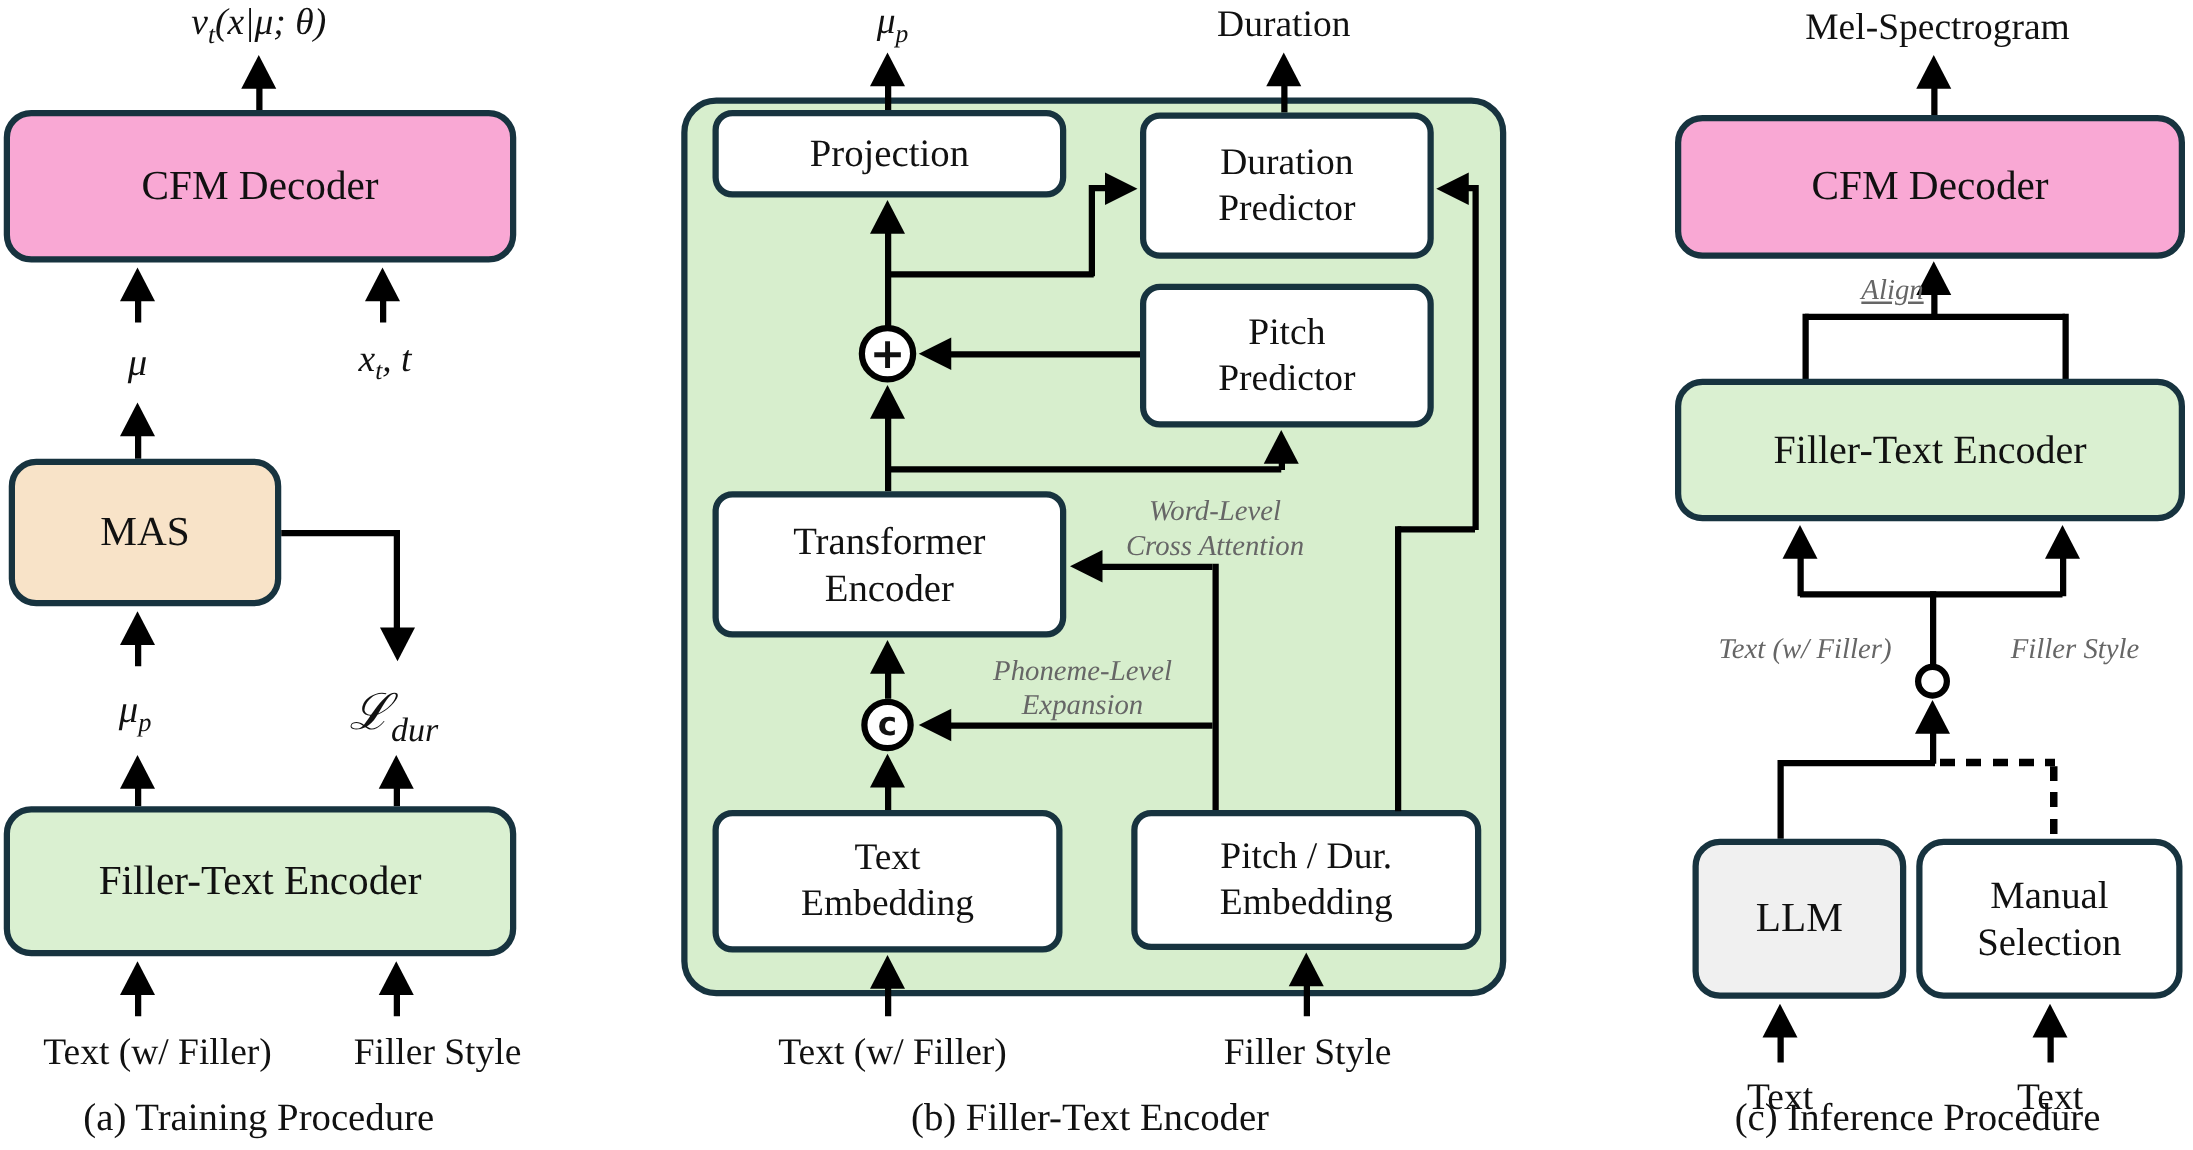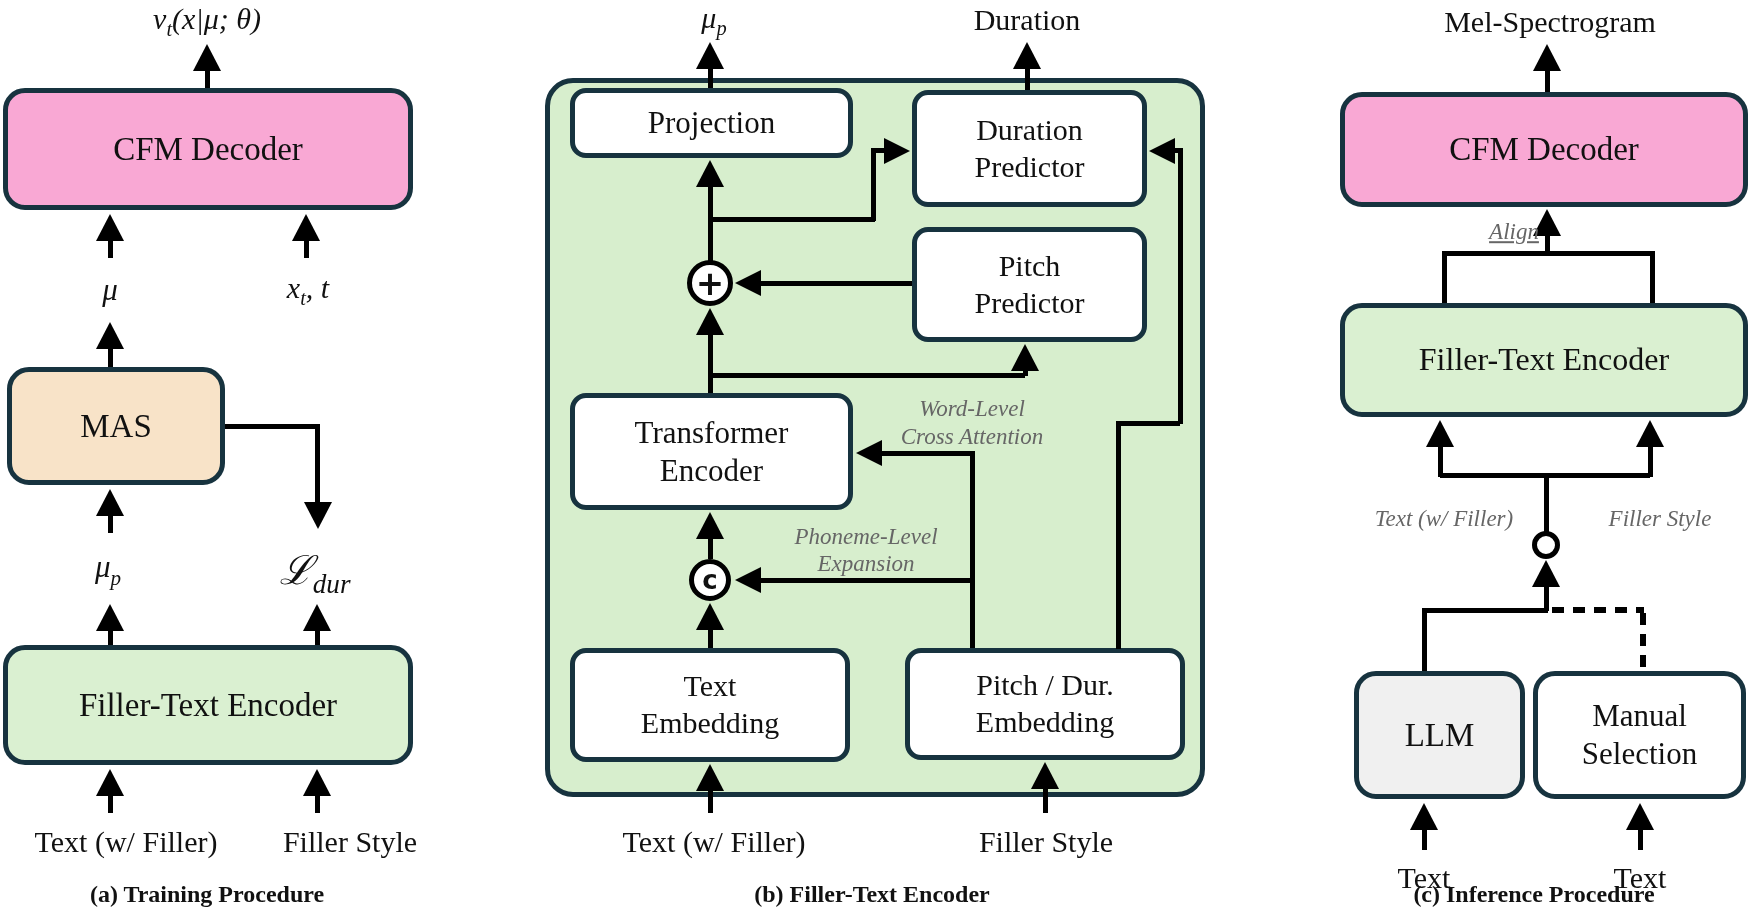--- a/index.html
+++ b/index.html
@@ -12,21 +12,21 @@
   .dotline-h{position:absolute;background:repeating-linear-gradient(90deg,#000 0 12px,transparent 12px 21px);}
   .dotline-v{position:absolute;background:repeating-linear-gradient(180deg,#000 0 12px,transparent 12px 21px);}
   .arr{position:absolute;width:0;height:0;}
   .arr.up{border-left:14px solid transparent;border-right:14px solid transparent;border-bottom:27px solid #000;}
   .arr.down{border-left:14px solid transparent;border-right:14px solid transparent;border-top:27px solid #000;}
   .arr.left{border-top:13px solid transparent;border-bottom:13px solid transparent;border-right:26px solid #000;}
   .arr.right{border-top:13px solid transparent;border-bottom:13px solid transparent;border-left:26px solid #000;}
   .lbl{position:absolute;transform:translate(-50%,-50%);white-space:nowrap;text-align:center;}
   .math{font-style:italic;}
   .ann{font-style:italic;color:#666;font-size:23px;line-height:1.2;}
-  .cap{font-size:24px;font-weight:bold;}
+  .cap{font-size:31px;}
   .big{font-size:33px;} .mid{font-size:30px;}
   sub{font-size:68%;}
   .circle{position:absolute;box-sizing:border-box;border-radius:50%;background:#fff;border:5px solid #000;
           display:flex;align-items:center;justify-content:center;font-weight:bold;}
   .blue{background:#f9a8d4;} .peach{background:#f8e3c8;}
   .green{background:#daf0d1;} .greenlight{background:#d7eecd;} .gray{background:#f0f0f0;}
   .r22{border-radius:22px;} .r16{border-radius:16px;} .r28{border-radius:28px;}
 </style>
 </head>
 <body>

